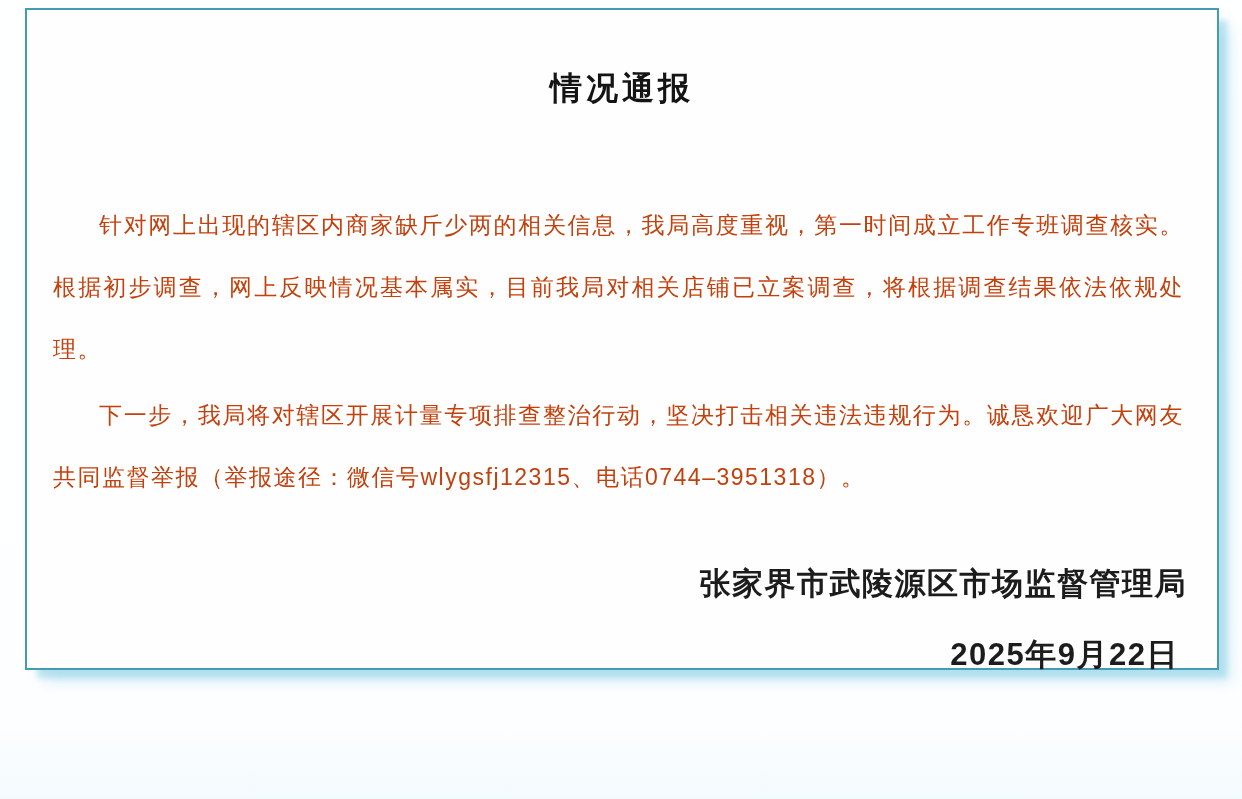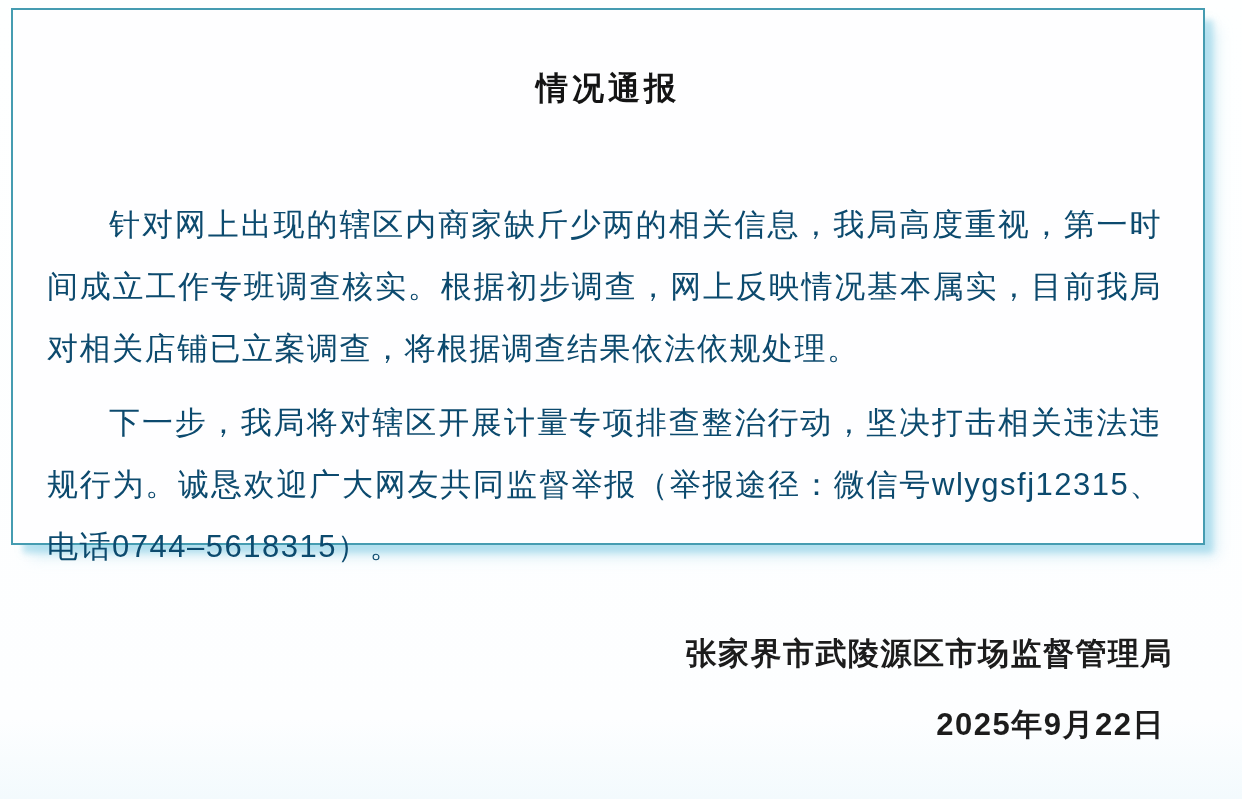--- a/index.html
+++ b/index.html
@@ -10,48 +10,48 @@
   .stage {
     position: relative;
     width: 1242px;
     height: 799px;
     background: linear-gradient(180deg, #feffff 0%, #fdfeff 90%, #f3fafd 100%);
     overflow: hidden;
     font-family: "Liberation Sans", "DejaVu Sans", sans-serif;
   }
   .notice-card {
     position: absolute;
-    left: 11px;
+    left: 25px;
     top: 8px;
     width: 1194px;
-    height: 537px;
+    height: 662px;
     background: #fefeff;
     border: 2px solid #459cb1;
     box-shadow: 10px 10px 6px -2px rgba(140, 208, 230, 0.55),
                 16px 16px 14px -4px rgba(170, 220, 238, 0.40);
     box-sizing: border-box;
   }
   .notice-title {
     margin: 56px 0 0 0;
     text-align: center;
     font-size: 32px;
     line-height: 44px;
     font-weight: bold;
     letter-spacing: 4px;
     color: #141414;
   }
   .notice-body {
     padding: 0 29px 0 22px;
   }
   .notice-paragraph {
-    margin: 12px;
-    font-size: 31px;
+    margin: 4px;
+    font-size: 23px;
     line-height: 62px;
     letter-spacing: 1.5px;
-    color: #0c4a6e;
+    color: #c2410c;
     text-align: justify;
     text-justify: inter-character;
     text-indent: 2em;
   }
   .notice-paragraph.first {
     margin-top: 84px;
   }
   .notice-footer {
     margin-top: 45px;
     padding-right: 30px;
@@ -73,20 +73,20 @@
   }
 </style>
 </head>
 <body>
 
 <div class="stage">
   <div class="notice-card">
     <h1 class="notice-title">情况通报</h1>
     <div class="notice-body">
       <p class="notice-paragraph first">针对网上出现的辖区内商家缺斤少两的相关信息，我局高度重视，第一时间成立工作专班调查核实。根据初步调查，网上反映情况基本属实，目前我局对相关店铺已立案调查，将根据调查结果依法依规处理。</p>
-      <p class="notice-paragraph">下一步，我局将对辖区开展计量专项排查整治行动，坚决打击相关违法违规行为。诚恳欢迎广大网友共同监督举报（举报途径：微信号wlygsfj12315、电话0744–5618315）。</p>
+      <p class="notice-paragraph">下一步，我局将对辖区开展计量专项排查整治行动，坚决打击相关违法违规行为。诚恳欢迎广大网友共同监督举报（举报途径：微信号wlygsfj12315、电话0744–3951318）。</p>
     </div>
     <div class="notice-footer">
       <div class="notice-signature">张家界市武陵源区市场监督管理局</div>
       <div class="notice-date">2025年9月22日</div>
     </div>
   </div>
 </div>
 
 </body></html>

